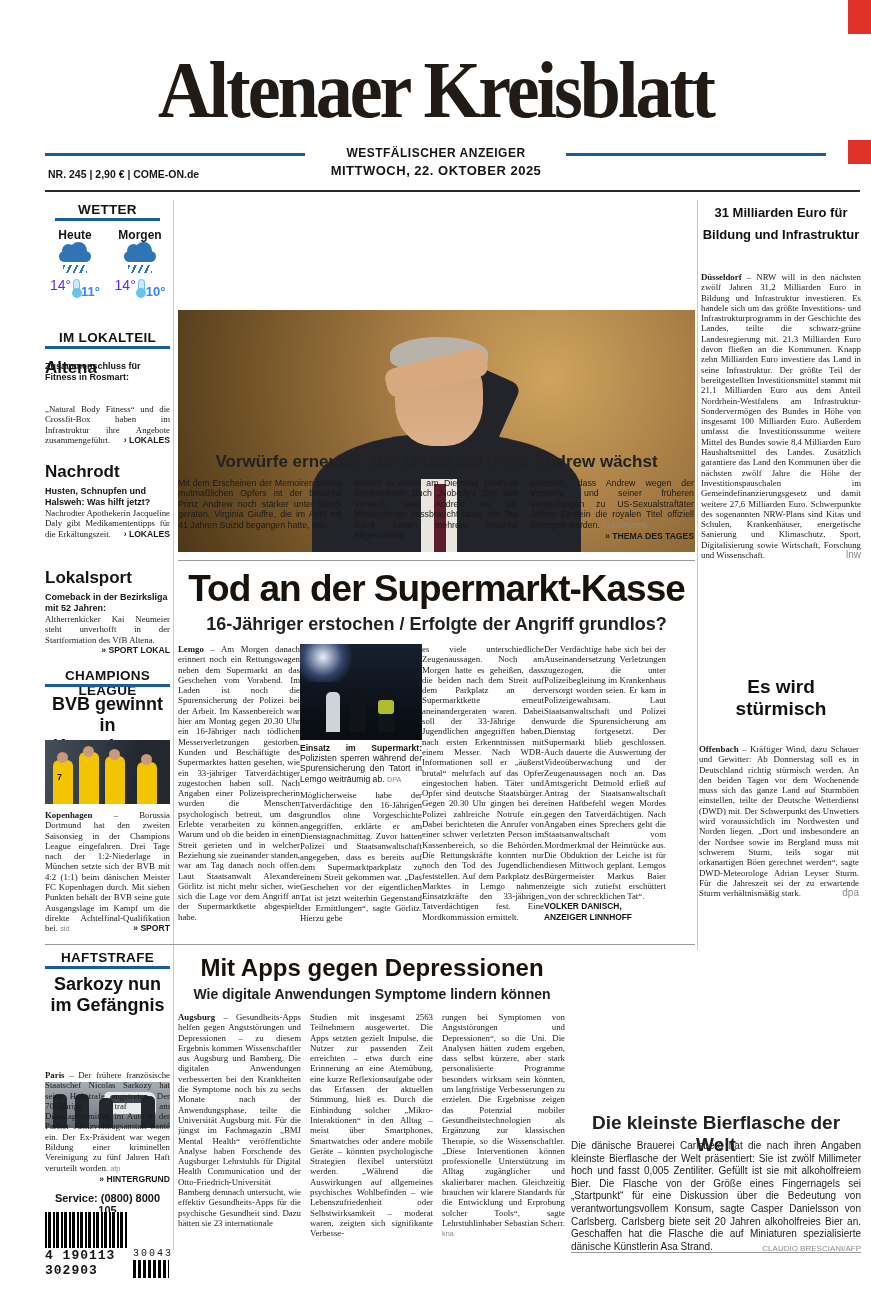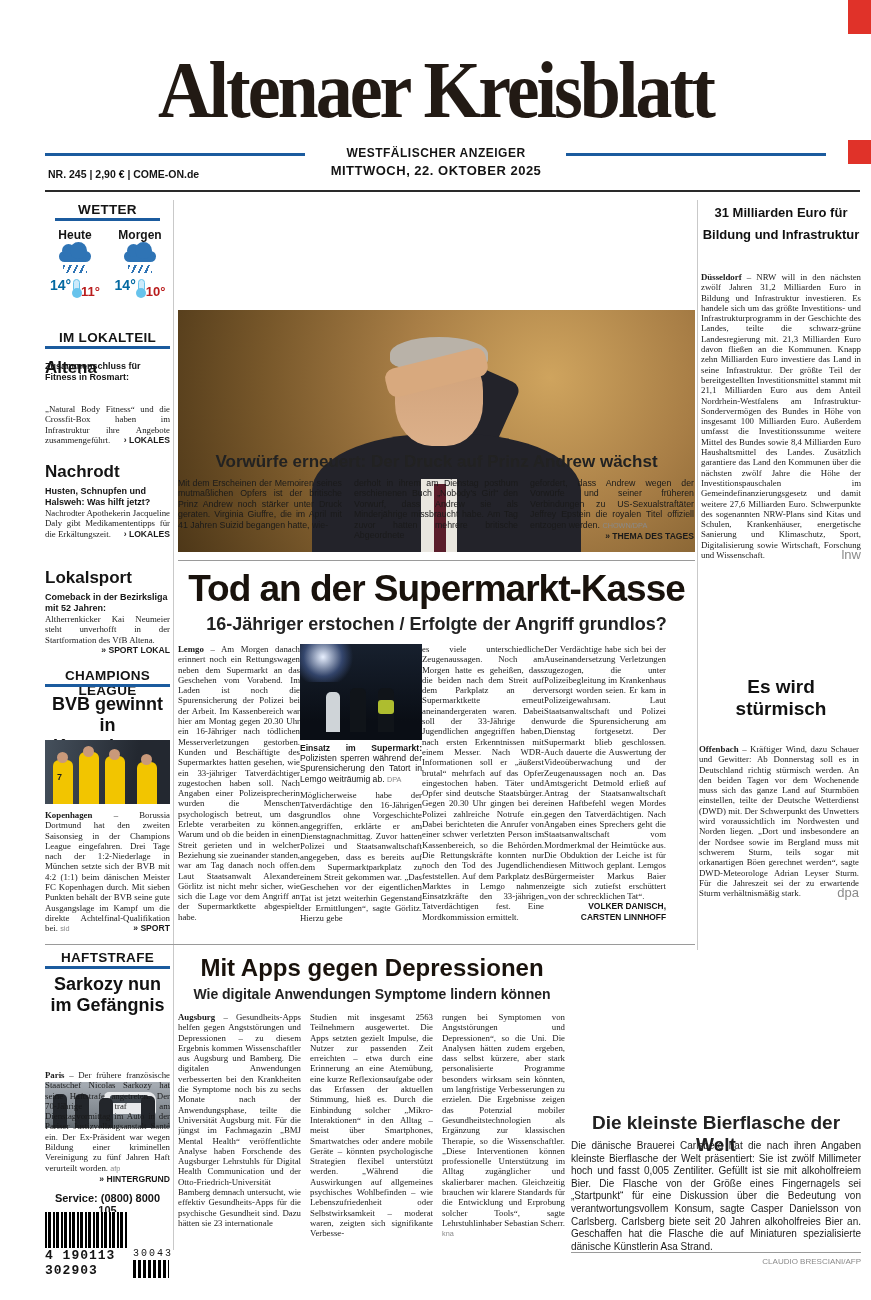--- a/index.html
+++ b/index.html
@@ -21,48 +21,48 @@
   .dateline-top { font-size:13px; font-weight:bold; letter-spacing:.5px; text-align:center; }
   .issue    { font-size:10.5px; font-weight:bold; }
   .secthead { font-size:13.5px; font-weight:bold; text-align:center; letter-spacing:.3px; }
   .bluebar  { background:#1b5b9e; height:3px; }
   .townhead { font-size:17px; font-weight:bold; }
   .lead     { font-size:9px; font-weight:bold; line-height:10.5px; }
   .serifbody{ font-family:"Liberation Serif", serif; font-size:8.8px; line-height:10.3px; text-align:justify; color:#1a1a1a; }
   .sansbody { font-size:8.8px; line-height:10.4px; text-align:justify; color:#1a1a1a; }
   .kicker   { font-weight:bold; font-size:8.6px; float:right; font-family:"Liberation Sans",sans-serif; }
   .credit   { color:#8a8a8a; font-size:7.3px; font-family:"Liberation Sans",sans-serif; }
-  .credit-r { color:#8a8a8a; font-size:13px; float:right; font-family:"Liberation Sans",sans-serif; }
+  .credit-r { color:#8a8a8a; font-size:10px; float:right; font-family:"Liberation Sans",sans-serif; }
   .bigheadline { font-size:37px; font-weight:bold; letter-spacing:-1px; text-align:center; color:#19120c; }
   .subhead  { font-size:18px; font-weight:bold; text-align:center; color:#222; }
   .midheadline { font-size:24px; font-weight:bold; text-align:center; color:#19120c;}
   .midsub   { font-size:14px; font-weight:bold; text-align:center; color:#222; }
   .sideheadline { font-size:18px; font-weight:bold; text-align:center; line-height:21px; color:#111; }
   .capt     { font-size:8.6px; line-height:10.2px; text-align:justify; }
   .capt b   { font-weight:bold; }
-  .byline   { font-size:8.4px; font-weight:bold; text-align:right; line-height:10.5px; }
+  .byline   { font-size:8.4px; font-weight:bold; line-height:10.5px; }
   .rule-h   { background:#2a2a2a; height:1.5px; }
   .rule-thin{ background:#9a9a9a; height:1px; }
   .rule-v   { background:#c9c9c9; width:1px; }
   .cols     { display:flex; }
   .cols > div { overflow:hidden; }
   .dl       { font-weight:bold; }
 
   
   .wcell { width:60px; text-align:center; }
   .wlabel { font-size:12px; font-weight:bold; }
   .wicon { position:relative; width:40px; height:30px; margin:3px auto 0; }
   .cloud { position:absolute; left:4px; top:6px; width:32px; height:11px; background:#2f74b5; border-radius:7px; }
   .cloud::before { content:""; position:absolute; left:3px; top:-7px; width:13px; height:13px; background:#2f74b5; border-radius:50%; }
   .cloud::after  { content:""; position:absolute; right:4px; top:-9px; width:17px; height:17px; background:#2f74b5; border-radius:50%; }
   .rain { position:absolute; left:8px; top:20px; width:24px; height:8px;
           background:repeating-linear-gradient(115deg,#2f74b5 0 2px,transparent 2px 6px); }
   .temps { display:flex; align-items:flex-start; justify-content:center; margin-top:2px; }
-  .t-red  { color:#0369a1; font-weight:bold; font-size:14px; }
-  .t-blue { color:#b91c1c; font-weight:bold; font-size:13px; margin-top:7px; }
+  .t-red  { color:#6d28d9; font-weight:normal; font-size:14px; }
+  .t-blue { color:#3b82f6; font-weight:bold; font-size:13px; margin-top:7px; }
   .thermo { position:relative; width:7px; height:14px; background:#cdeafb; border:1.5px solid #67c3ec; border-radius:4px; margin:2px 1px 0 2px;}
   .thermo::after { content:""; position:absolute; left:-2.5px; bottom:-6px; width:10px; height:10px; background:#67c3ec; border-radius:50%; }
 
   
   .ph { position:relative; overflow:hidden; }
   .ph-andrew { background:radial-gradient(circle at 72% 28%, #cfa45e 0%, #a87e46 35%, #77572a 70%, #4d3718 100%); }
   .an-body { position:absolute; left:26%; bottom:-8px; width:52%; height:52%; background:#23232a; border-radius:45% 45% 0 0; }
   .an-shirt{ position:absolute; left:47%; bottom:0; width:7%; height:30%; background:#e9e6df; }
   .an-tie  { position:absolute; left:49.5%; bottom:0; width:2.4%; height:28%; background:#5a1d2a; }
   .an-head { position:absolute; left:42%; top:14%; width:17%; height:42%; background:linear-gradient(#cfa077,#dcb08a); border-radius:46% 46% 42% 42%; }
@@ -255,21 +255,21 @@
         <b>Einsatz im Supermarkt:</b>
         <span>Polizisten sperren während der Spurensicherung den Tatort in Lemgo weiträumig ab.</span>
         <span class="credit">DPA</span>
       </div>
       <div class="serifbody" style="margin-top:5px;">Möglicherweise habe der Tatverdächtige den 16-Jährigen grundlos ohne Vorgeschichte angegriffen, erklärte er am Dienstagnachmittag. Zuvor hatten Polizei und Staatsanwaltschaft angegeben, dass es bereits auf dem Supermarktparkplatz zu einem Streit gekommen war. „Das Geschehen vor der eigentlichen Tat ist jetzt weiterhin Gegenstand der Ermittlungen“, sagte Görlitz. Hierzu gebe</div>
     </div>
     <div class="serifbody" style="width:122px;">es viele unterschiedliche Zeugenaussagen. Noch am Morgen hatte es geheißen, dass die beiden nach dem Streit auf dem Parkplatz an der Supermarktkette erneut aneinandergeraten waren. Dabei soll der 33-Jährige den Jugendlichen angegriffen haben, nach ersten Erkenntnissen mit einem Messer. Nach WDR-Informationen soll er „äußerst brutal“ mehrfach auf das Opfer eingestochen haben. Täter und Opfer sind deutsche Staatsbürger. Gegen 20.30 Uhr gingen bei der Polizei zahlreiche Notrufe ein. Dabei berichteten die Anrufer von einer schwer verletzten Person im Kassenbereich, so die Behörden. Die Rettungskräfte konnten nur noch den Tod des Jugendlichen feststellen. Auf dem Parkplatz des Marktes in Lemgo nahmen Einsatzkräfte den 33-jährigen Tatverdächtigen fest. Eine Mordkommission ermittelt.</div>
     <div style="width:122px;">
       <div class="serifbody">Der Verdächtige habe sich bei der Auseinandersetzung Verletzungen zugezogen, die unter Polizeibegleitung im Krankenhaus versorgt worden seien. Er kam in Polizeigewahrsam. Laut Staatsanwaltschaft und Polizei wurde die Spurensicherung am Dienstag fortgesetzt. Der Supermarkt blieb geschlossen. Auch dauerte die Auswertung der Videoüberwachung und der Zeugenaussagen noch an. Das Amtsgericht Detmold erließ auf Antrag der Staatsanwaltschaft einen Haftbefehl wegen Mordes gegen den Tatverdächtigen. Nach Angaben eines Sprechers geht die Staatsanwaltschaft vom Mordmerkmal der Heimtücke aus. Die Obduktion der Leiche ist für diesen Mittwoch geplant. Lemgos Bürgermeister Markus Baier zeigte sich zutiefst erschüttert „von der schrecklichen Tat“.</div>
       <div class="byline">VOLKER DANISCH,</div>
-      <div class="byline">CARSTEN LINNHOFF</div>
+      <div class="byline">ANZEIGER LINNHOFF</div>
     </div>
   </div>
   <div class="abs rule-thin" style="left:45px;top:944px;width:650px;"></div>
 
   <div class="abs sideheadline" style="left:701px;width:160px;top:202px;font-size:13px;line-height:22px;">31 Milliarden Euro für Bildung und Infrastruktur</div>
   <div class="abs serifbody" style="left:701px;top:272px;width:160px;height:388px;overflow:hidden;">
     <b class="dl">Düsseldorf</b>
     <span>– NRW will in den nächsten zwölf Jahren 31,2 Milliarden Euro in Bildung und Infrastruktur investieren. Es handele sich um das größte Investitions- und Infrastrukturprogramm in der Geschichte des Landes, teilte die schwarz-grüne Landesregierung mit. 21,3 Milliarden Euro davon fließen an die Kommunen. Knapp zehn Milliarden Euro investiere das Land in seine Infrastruktur. Der größte Teil der bereitgestellten Investitionsmittel stammt mit 21,1 Milliarden Euro aus dem Anteil Nordrhein-Westfalens am Infrastruktur-Sondervermögen des Bundes in Höhe von insgesamt 100 Milliarden Euro. Außerdem umfasst die Investitionssumme weitere Mittel des Bundes sowie 8,4 Milliarden Euro Haushaltsmittel des Landes. Zusätzlich garantiere das Land den Kommunen über die nächsten zwölf Jahre die Höhe der Investitionspauschalen im Gemeindefinanzierungsgesetz und damit weitere 27,6 Milliarden Euro. Schwerpunkte des sogenannten NRW-Plans sind Kitas und Schulen, Krankenhäuser, energetische Sanierung und Klimaschutz, Sport, Digitalisierung sowie Wirtschaft, Forschung und Wissenschaft.</span>
     <span class="credit-r">lnw</span>
   </div>
@@ -290,17 +290,17 @@
     <div class="serifbody" style="width:123px;">Studien mit insgesamt 2563 Teilnehmern ausgewertet. Die Apps setzten gezielt Impulse, die Nutzer zur passenden Zeit erreichten – etwa durch eine Erinnerung an eine Atemübung, eine kurze Reflexionsaufgabe oder das Erfassen der aktuellen Stimmung, hieß es. Durch die Einbindung solcher „Mikro-Interaktionen“ in den Alltag – meist über Smartphones, Smartwatches oder andere mobile Geräte – könnten psychologische Strategien flexibel unterstützt werden. „Während die Auswirkungen auf allgemeines psychisches Wohlbefinden – wie Lebenszufriedenheit oder Selbstwirksamkeit – moderat waren, zeigten sich signifikante Verbesse-</div>
     <div class="serifbody" style="width:123px;">
       <span>rungen bei Symptomen von Angststörungen und Depressionen“, so die Uni. Die Analysen hätten zudem ergeben, dass selbst kürzere, aber stark personalisierte Programme besonders wirksam sein könnten, um langfristige Verbesserungen zu erzielen. Die Ergebnisse zeigen das Potenzial mobiler Gesundheitstechnologien als Ergänzung zur klassischen Therapie, so die Wissenschaftler. „Diese Interventionen können professionelle Unterstützung im Alltag zugänglicher und skalierbarer machen. Gleichzeitig brauchen wir klarere Standards für die Entwicklung und Erprobung solcher Tools“, sagte Lehrstuhlinhaber Sebastian Scherr.</span>
       <span class="credit">kna</span>
     </div>
   </div>
 
   <div class="abs subhead" style="left:571px;width:290px;top:1112px;font-size:19px;">Die kleinste Bierflasche der Welt</div>
   <div class="abs sansbody" style="left:571px;top:1140px;width:290px;font-size:10px;line-height:12.6px;">
     <span>Die dänische Brauerei Carlsberg hat die nach ihren Angaben kleinste Bierflasche der Welt präsentiert: Sie ist zwölf Millimeter hoch und fasst 0,005 Zentiliter. Gefüllt ist sie mit alkoholfreiem Bier. Die Flasche von der Größe eines Fingernagels sei „Startpunkt“ für eine Diskussion über die Bedeutung von verantwortungsvollem Konsum, sagte Casper Danielsson von Carlsberg. Carlsberg biete seit 20 Jahren alkoholfreies Bier an. Geschaffen hat die Flasche die auf Miniaturen spezialisierte dänische Künstlerin Asa Strand.</span>
-    <span class="credit-r" style="font-size:8px;margin-top:15px;">CLAUDIO BRESCIANI/AFP</span>
+    <span class="credit-r" style="font-size:8px;margin-top:2px;">CLAUDIO BRESCIANI/AFP</span>
   </div>
   <div class="abs rule-thin" style="left:571px;top:1252px;width:290px;"></div>
 
 </div>
 
 </body></html>

